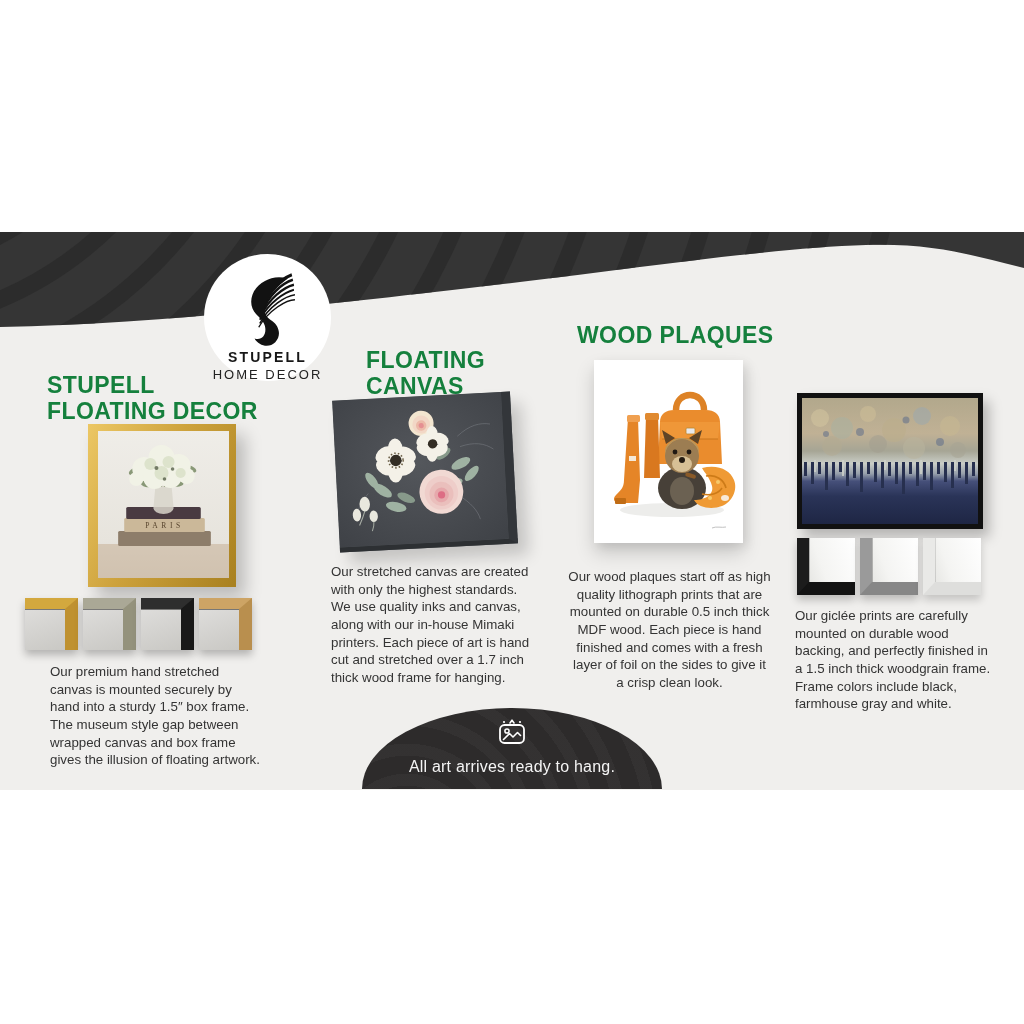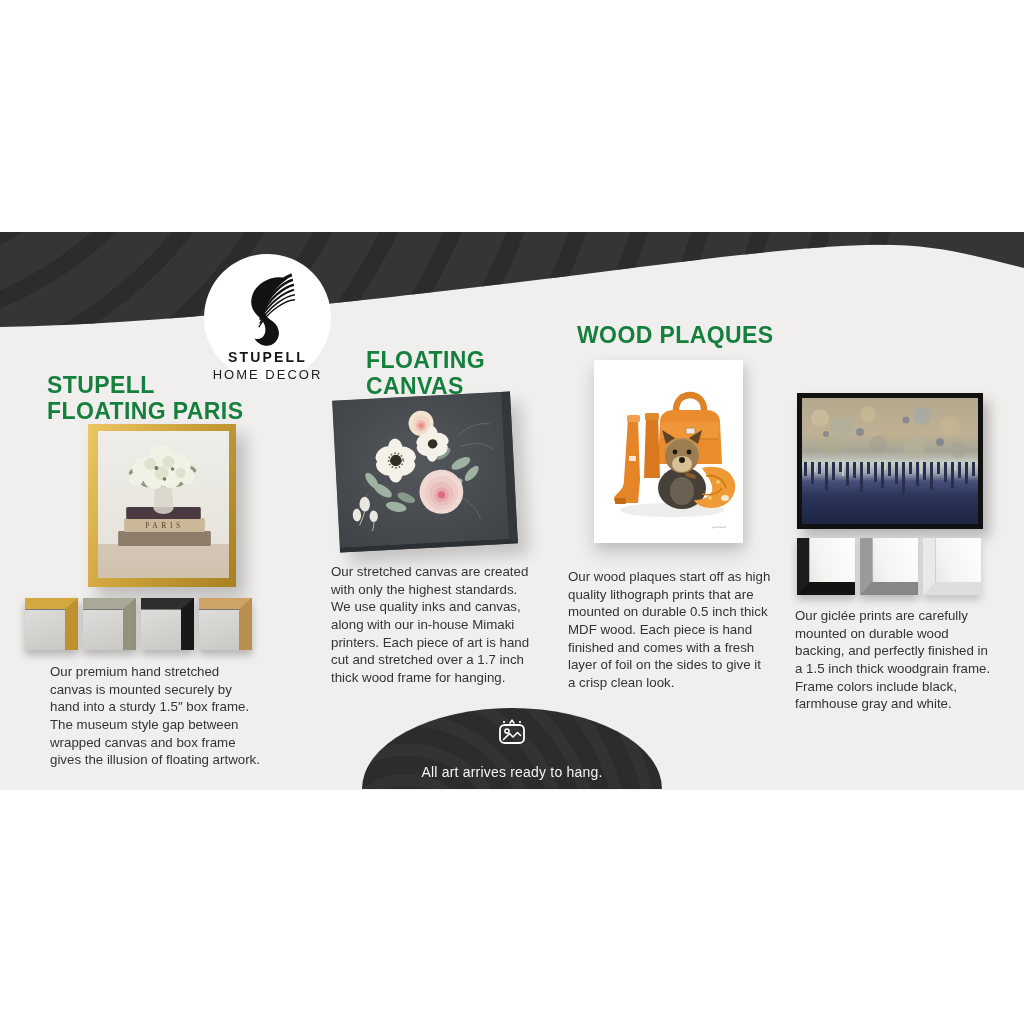--- a/index.html
+++ b/index.html
@@ -18,21 +18,21 @@
 
   h2.col-title{position:absolute;margin:9px;font-size:23px;line-height:1.15;font-weight:700;letter-spacing:0.4px;color:#15803d;z-index:4;}
   .title-1{left:38px;top:363px;font-size:22px;}
   .title-2{left:357px;top:338px;}
   .title-3{left:568px;top:313px;}
   .title-4{left:795px;top:351px;}
 
   p.col-desc{position:absolute;margin:0;font-size:13.3px;line-height:1.33;color:#343434;z-index:4;}
   .desc-1{left:50px;top:663px;width:212px;}
   .desc-2{left:331px;top:563px;width:200px;}
-  .desc-3{left:568px;top:568px;width:203px;}
+  .desc-3{left:568px;top:568px;width:203px;text-align:center;}
   .desc-4{left:795px;top:607px;width:198px;}
 
   
   .float-frame{position:absolute;left:88px;top:424px;width:148px;height:163px;background:linear-gradient(115deg,#ecc764 0%,#cda23c 45%,#a8801f 100%);box-shadow:9px 11px 16px rgba(0,0,0,0.22);z-index:4;}
   .float-canvas{position:absolute;left:10px;top:7px;right:7px;bottom:9px;background:#eceae3;box-shadow:inset 0 0 0 2px rgba(60,48,25,0.35);overflow:hidden;text-align:center;}
   .float-canvas svg{display:block;width:100%;height:100%;}
 
   
   .swatch-row{position:absolute;left:25px;top:598px;display:flex;gap:5px;z-index:4;}
   .swatch{width:53px;height:52px;box-sizing:border-box;border-top:11px solid;border-right:13px solid;background:linear-gradient(160deg,#dedddb 0%,#c9c8c4 100%);box-shadow:0 5px 8px rgba(0,0,0,0.25),inset 0 1px 0 rgba(0,0,0,0.45);}
@@ -54,21 +54,21 @@
   .giclee-frame svg{display:block;width:100%;height:100%;}
   .swatch-row2{position:absolute;left:797px;top:538px;display:flex;gap:5px;z-index:4;}
   .swatch2{width:58px;height:57px;box-sizing:border-box;border-left:12px solid;border-bottom:13px solid;background:linear-gradient(250deg,#ffffff 0%,#f4f4f2 70%,#e7e7e4 100%);box-shadow:0 5px 8px rgba(0,0,0,0.22),inset 1px 0 0 rgba(0,0,0,0.25);}
   .sw2-black{border-left-color:#1c1c1c;border-bottom-color:#131313;}
   .sw2-gray{border-left-color:#9a9a9a;border-bottom-color:#878787;}
   .sw2-white{border-left-color:#e9e9e7;border-bottom-color:#dededc;box-shadow:0 5px 8px rgba(0,0,0,0.18),inset 1px 0 0 rgba(0,0,0,0.12);}
 
   
   .dome{position:absolute;left:362px;top:708px;width:300px;height:81px;background-color:#2d2b2b;border-radius:150px 150px 0 0 / 81px 81px 0 0;background-image:repeating-radial-gradient(circle at 15% 170%, rgba(255,255,255,0.03) 0 12px, rgba(0,0,0,0) 12px 30px);z-index:5;}
   .dome-icon{position:absolute;left:0;right:0;top:9px;margin:0 auto;width:34px;height:30px;}
-  .dome-text{position:absolute;left:0;right:0;top:50px;margin:6px;text-align:center;font-size:14px;color:#f4f4f4;letter-spacing:0.2px;}
+  .dome-text{position:absolute;left:0;right:0;top:50px;margin:0;text-align:center;font-size:16px;color:#f4f4f4;letter-spacing:0.2px;}
 </style>
 </head>
 <body>
 
 <div class="stage">
 
   <div class="gray-bg"></div>
 
   <svg class="band-svg" viewBox="0 0 1024 102" preserveAspectRatio="none">
     <defs>
@@ -105,21 +105,21 @@
       <path d="M21,46 C30,32 46,24 55,23" stroke-width="1.3"></path>
       <path d="M20,49 C30,35 47,27 55,27" stroke-width="1.1"></path>
     </g>
     <path d="M26,12 C16,16 10,26 14,34 C17,40 24,42 26,48 C28,55 23,60 16,58 C20,64 30,66 36,61 C42,56 40,48 33,44 C26,40 24,36 27,30 C30,24 38,16 48,10 C40,8 32,9 26,12 Z" fill="#121212"></path>
   </svg>
   <div class="brand-name">STUPELL</div>
   <div class="brand-tagline">HOME DECOR</div>
 
   <h2 class="col-title title-1">
     <span>STUPELL</span><br>
-    <span>FLOATING PARIS</span>
+    <span>FLOATING DECOR</span>
   </h2>
   <div class="float-frame" aria-label="Gold floating-frame canvas of white hydrangeas in a glass vase on stacked books, one titled PARIS">
     <div class="float-canvas">
       <svg viewBox="0 0 130 147" preserveAspectRatio="none">
         <defs>
           <linearGradient id="wall" x1="0" y1="0" x2="0" y2="1">
             <stop offset="0" stop-color="#efede8"></stop>
               <stop offset="0.75" stop-color="#e7e4dd"></stop>
               <stop offset="1" stop-color="#ddd8cf"></stop>
           </linearGradient>

